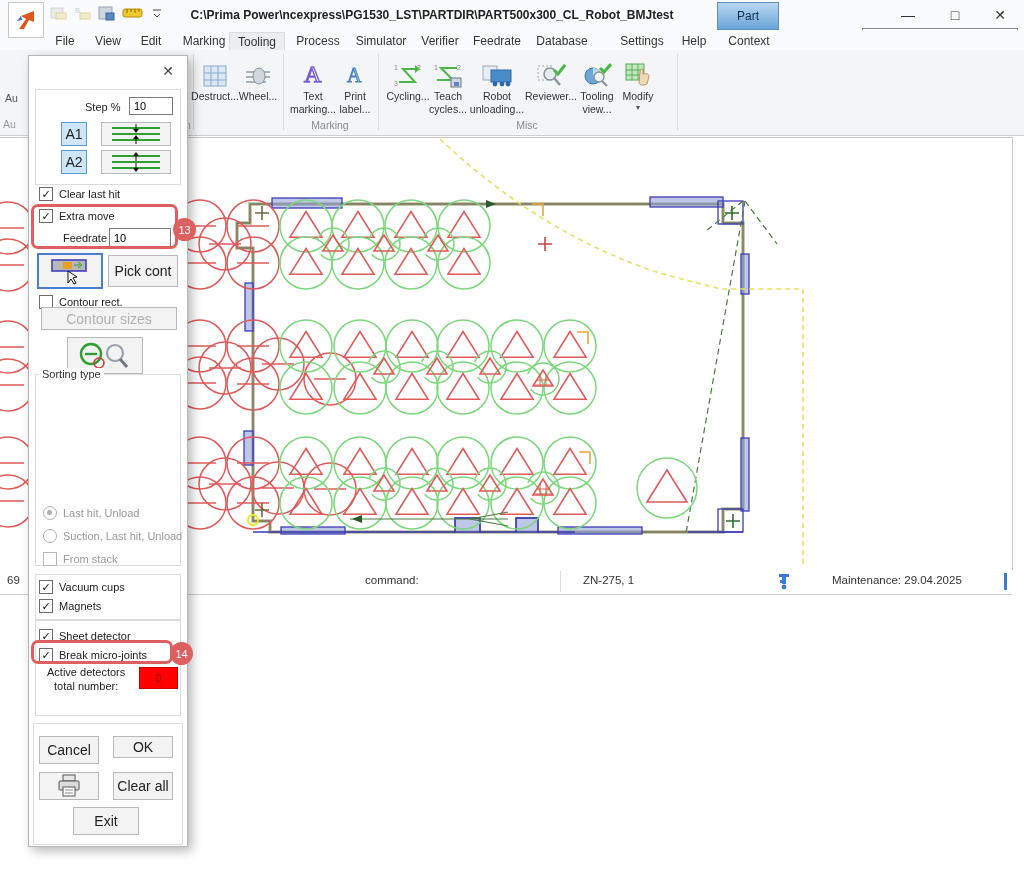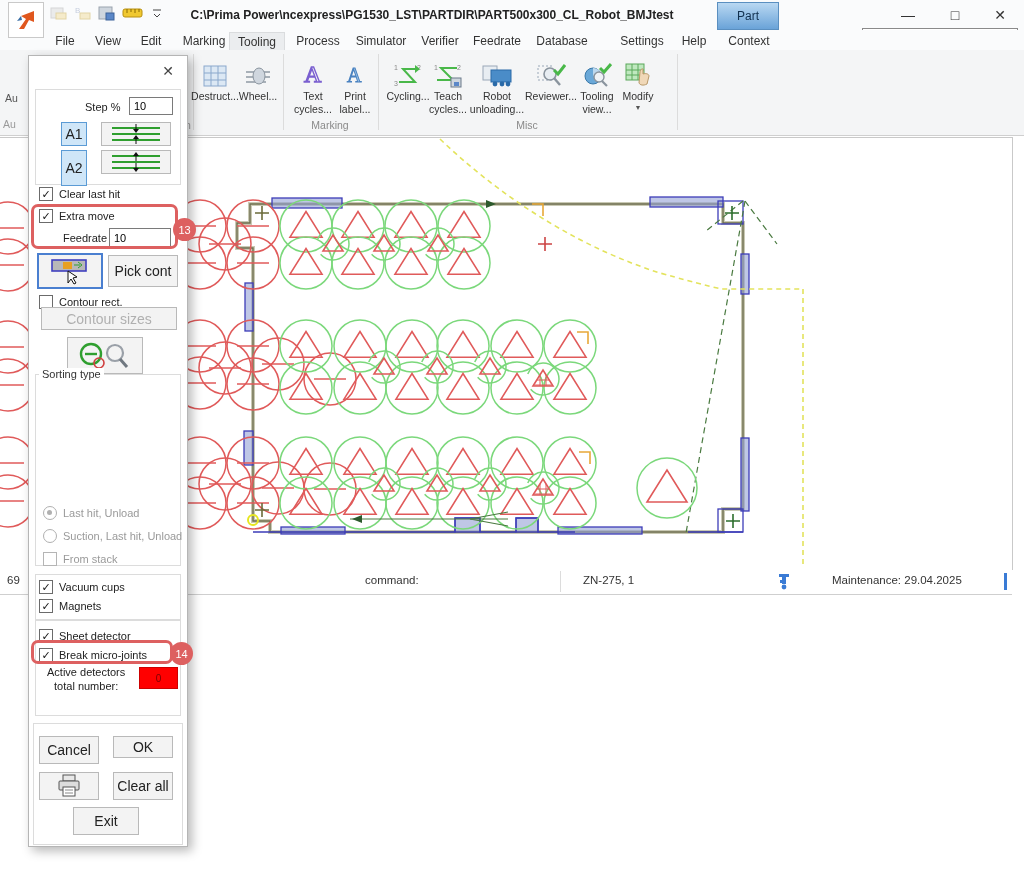--- a/index.html
+++ b/index.html
@@ -165,21 +165,21 @@
       </div>
       <div class="rlab">Wheel...</div>
     </div>
     <div class="rbtn" style="left:313px">
       <div class="ric">
         <svg width="26" height="28">
             <text x="4" y="22" font-size="24" font-family="Liberation Serif,serif" fill="none" stroke="#7a5fd0" stroke-width="1.4">A</text>
           </svg>
       </div>
       <div class="rlab">Text
-cycles...</div>
+marking...</div>
     </div>
     <div class="rbtn" style="left:355px">
       <div class="ric">
         <svg width="24" height="26">
             <text x="4" y="20" font-size="20" font-family="Liberation Serif,serif" fill="#9cc4e8" stroke="#4a82c0" stroke-width="1">A</text>
           </svg>
       </div>
       <div class="rlab">Print
 label...</div>
     </div>
@@ -474,21 +474,21 @@
     <input class="dinput" style="left: 100px; top: 41px; width: 44px; height: 18px;" value="10">
     <div class="dbtn a1a2" style="left:32px;top:66px;width:26px;height:24px">A1</div>
     <div class="dbtn" style="left:72px;top:66px;width:70px;height:24px">
       <svg width="56" height="20">
         <path d="M4 4 H52 M4 10 H52 M4 16 H52" stroke="#2f9f2f" stroke-width="2"></path>
         <path d="M28 0 V5 M28 20 V15" stroke="#111"></path>
           <path d="M25 5 L31 5 L28 9 Z" fill="#111"></path>
           <path d="M25 15 L31 15 L28 11 Z" fill="#111"></path>
       </svg>
     </div>
-    <div class="dbtn a1a2" style="left:32px;top:94px;width:26px;height:36px">A2</div>
+    <div class="dbtn a1a2" style="left:32px;top:94px;width:26px;height:24px">A2</div>
     <div class="dbtn" style="left:72px;top:94px;width:70px;height:24px">
       <svg width="56" height="20">
         <path d="M4 4 H52 M4 10 H52 M4 16 H52" stroke="#2f9f2f" stroke-width="2"></path>
         <path d="M28 9 V3 M28 11 V17" stroke="#111"></path>
           <path d="M25 4 L31 4 L28 0 Z" fill="#111"></path>
           <path d="M25 16 L31 16 L28 20 Z" fill="#111"></path>
       </svg>
     </div>
 
     <div class="cbrow" style="left:10px;top:131px">

